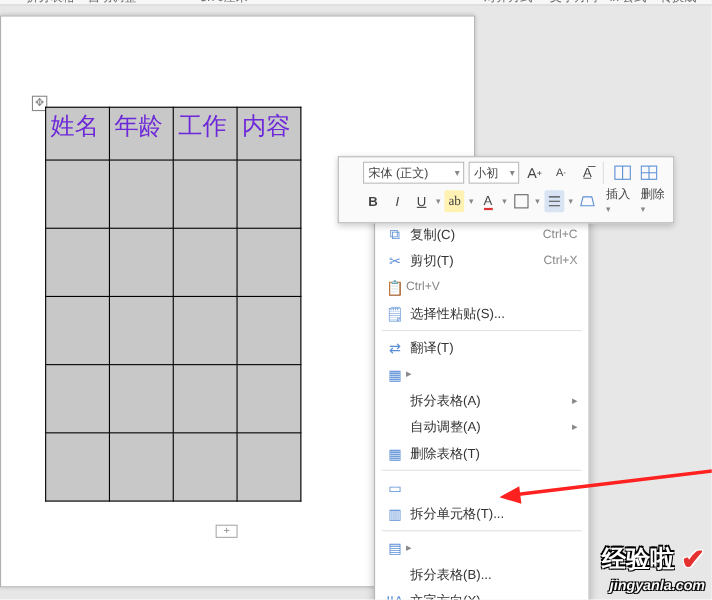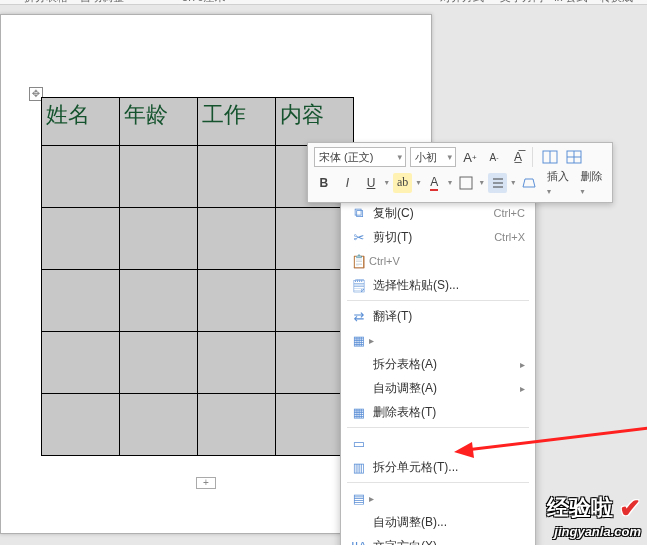--- a/index.html
+++ b/index.html
@@ -36,46 +36,46 @@
     font-size:10px; line-height:12px; text-align:center; color:#888;
   }
   .doc-table {
     position: absolute;
     top: 82px; left: 40px;
     border-collapse: collapse;
     background: #c8c8c8;
   }
   .doc-table td {
     border: 1px solid #000;
-    width: 78px; height: 62px;
+    width: 58px; height: 62px;
     vertical-align: top;
     font-family: "SimSun","宋体",serif;
     font-size: 22px;
     padding: 2px 4px;
-    color:#14532d;
+    color:#6d28d9;
   }
   .doc-table tr:first-child td { height: 48px; }
   .add-row {
     position:absolute; left: 195px; top: 462px;
     width: 20px; height:12px; border:1px solid #aaa; background:#fff;
     text-align:center; font-size:10px; color:#888; line-height:10px;
   }
 
   
   .mini-toolbar {
     position: absolute;
     top: 142px; left: 307px;
     width: 306px;
     background: #fafafa;
     border: 1px solid #b8b8b8;
     box-shadow: 0 2px 6px rgba(0,0,0,0.2);
     z-index: 5;
     padding: 4px 6px;
   }
-  .mini-row { display: flex; align-items: center; gap: 4px; margin-bottom: 2px; flex-wrap:nowrap; }
+  .mini-row { display: flex; align-items: center; gap: 4px; margin-bottom: 2px; flex-wrap:nowrap;margin-left:16px; }
   .mini-select {
     height: 20px; border:1px solid #bbb; background:#fff;
     font-size:11px; padding: 0 14px 0 4px; position:relative; color:#444;
     display:flex; align-items:center;
   }
   .mini-select::after { content:"▾"; position:absolute; right:3px; font-size:9px; color:#888; }
   .fbtn {
     width: 20px; height: 20px; display:flex; align-items:center; justify-content:center;
     font-size: 12px; color:#444; cursor:pointer;
   }
@@ -300,21 +300,21 @@
     <span class="ctx-ico">▥</span>
     <span class="ctx-label">拆分单元格(T)...</span>
   </div>
   <div class="ctx-hr"></div>
   <div class="ctx-item">
     <span class="ctx-ico">▤</span>
     <span class="ctx-sub">▸</span>
   </div>
   <div class="ctx-item">
     <span class="ctx-ico"></span>
-    <span class="ctx-label">自动调整(B)...</span>
+    <span class="ctx-label">拆分表格(B)...</span>
   </div>
   <div class="ctx-item">
     <span class="ctx-ico">IIA</span>
     <span class="ctx-label">文字方向(X)...</span>
   </div>
 
 </div>
 
 <div class="arrow" style="left:454px; top:426px;">
   <svg width="200" height="40">

